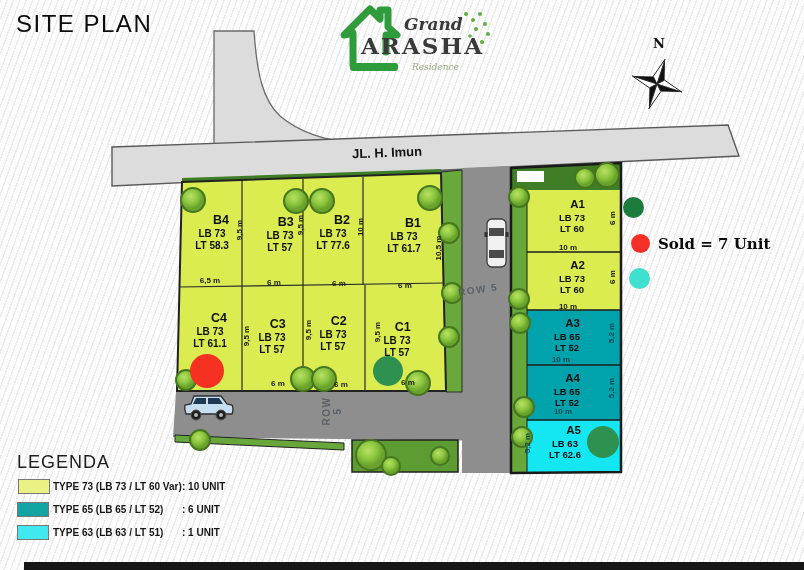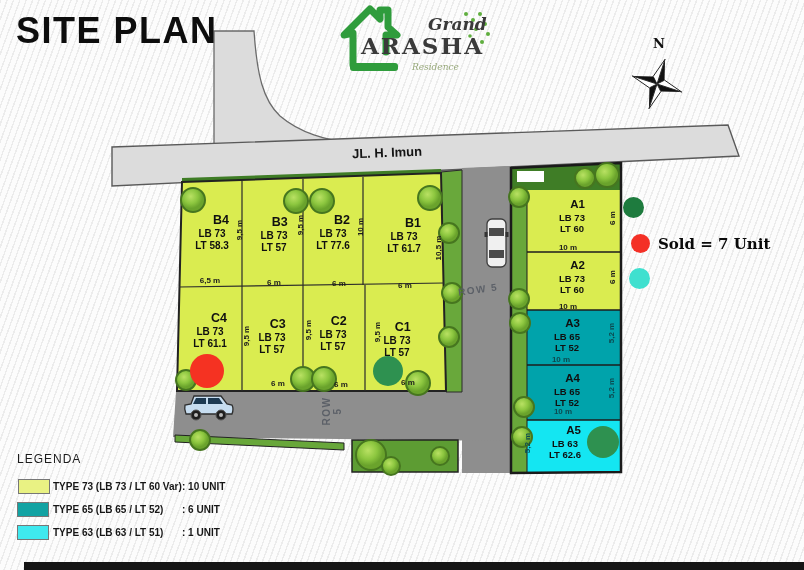--- a/index.html
+++ b/index.html
@@ -3,44 +3,44 @@
 <meta charset="utf-8">
 <style>
   html,body{margin:0;padding:0;background:#e8e8e8;}
   #stage{
     position:relative;width:804px;height:570px;overflow:hidden;
     background:#fcfcfc;
     background-image:repeating-linear-gradient(110deg, rgba(198,198,198,.30) 0 1.4px, transparent 1.4px 6px);
     font-family:"Liberation Sans", sans-serif;
   }
   .abs{position:absolute;}
-  .title{left:16px;top:10px;font-size:36px;font-weight:700;letter-spacing:1.5px;color:#0d0d0d;}
+  .title{left:16px;top:10px;font-size:24px;font-weight:400;letter-spacing:1.5px;color:#0d0d0d;}
   
   .logo{left:336px;top:2px;width:180px;height:86px;}
-  .logo .grand{position:absolute;left:68px;top:12px;font-family:"DejaVu Serif",serif;font-style:italic;font-weight:bold;font-size:17px;color:#3a3a3a;margin-left:24px;}
+  .logo .grand{position:absolute;left:68px;top:12px;font-family:"DejaVu Serif",serif;font-style:italic;font-weight:bold;font-size:17px;color:#3a3a3a;}
   .logo .arasha{position:absolute;left:25px;top:30px;font-family:"DejaVu Serif",serif;font-weight:bold;font-size:23px;letter-spacing:2px;color:#3a3a3a;}
   .logo .residence{position:absolute;left:76px;top:60px;font-family:"DejaVu Serif",serif;font-style:italic;font-size:9px;color:#97a87a;}
   
   .jl-label{left:352px;top:145px;font-size:13px;font-weight:bold;color:#141414;transform:rotate(-2deg);}
   .row5-v{left:458px;top:284px;font-size:10px;font-weight:bold;letter-spacing:1.5px;color:#575c64;transform:rotate(-8deg);opacity:.9;}
   .row5-b{left:312px;top:400px;font-size:10px;font-weight:bold;letter-spacing:1.5px;color:#575c64;transform:rotate(-90deg);transform-origin:center;width:40px;text-align:center;opacity:.9;}
   
   .plot{transform:translate(-50%,-50%);text-align:center;color:#101010;line-height:1.18;white-space:nowrap;}
   .plot .pid{font-size:12.5px;font-weight:bold;text-align:right;}
   .plot .pline{font-size:10px;font-weight:bold;}
   .plot.small .pid{font-size:11.5px;}
   .plot.small .pline{font-size:9.5px;}
   .dim{transform:translate(-50%,-50%);font-size:8px;font-weight:bold;color:#1c1c1c;white-space:nowrap;}
   .dim.rot{transform:translate(-50%,-50%) rotate(-90deg);}
   .dim.teal{color:#0d4a50;}
   
   .circle{position:absolute;border-radius:50%;}
   .leg-text{font-family:"DejaVu Serif",serif;font-weight:bold;font-size:15px;color:#0a0a0a;white-space:nowrap;}
   
-  .legenda-title{left:17px;top:452px;font-size:12px;font-weight:500;letter-spacing:1px;color:#1c1c1c;}
+  .legenda-title{left:17px;top:452px;font-size:18px;font-weight:500;letter-spacing:1px;color:#1c1c1c;}
   .swatch{position:absolute;width:30px;height:13px;border:1px solid #777;}
   .ltext{font-size:10px;font-weight:bold;color:#161616;white-space:nowrap;}
   .blackbar{left:24px;top:562px;width:780px;height:8px;background:#161616;}
   .compass{left:627px;top:38px;width:60px;height:82px;}
   .compass .nlabel{position:absolute;left:26px;top:-2px;font-family:"DejaVu Serif",serif;font-weight:bold;font-size:13px;color:#111;}
 </style>
 </head>
 <body>
 
 <div id="stage">
@@ -178,21 +178,21 @@
 
   <div class="abs jl-label">JL. H. Imun</div>
   <div class="abs row5-v">ROW 5</div>
   <div class="abs row5-b">ROW 5</div>
 
   <div class="abs plot" style="left:212px;top:232px">
     <div class="pid">B4</div>
     <div class="pline">LB 73</div>
     <div class="pline">LT 58.3</div>
   </div>
-  <div class="abs plot" style="left:274px;top:234px">
+  <div class="abs plot" style="left:280px;top:234px">
     <div class="pid">B3</div>
     <div class="pline">LB 73</div>
     <div class="pline">LT 57</div>
   </div>
   <div class="abs plot" style="left:333px;top:232px">
     <div class="pid">B2</div>
     <div class="pline">LB 73</div>
     <div class="pline">LT 77.6</div>
   </div>
   <div class="abs plot" style="left:404px;top:235px">

